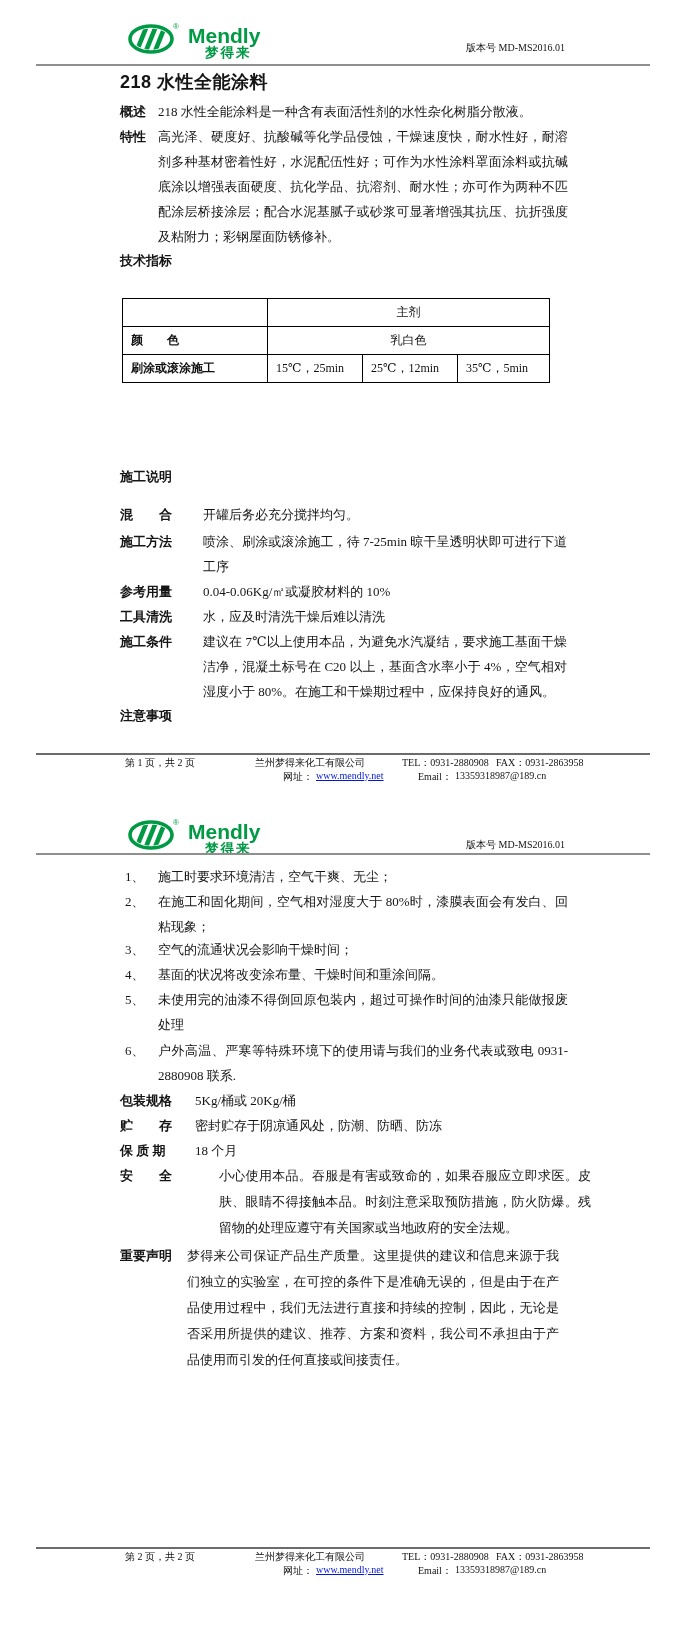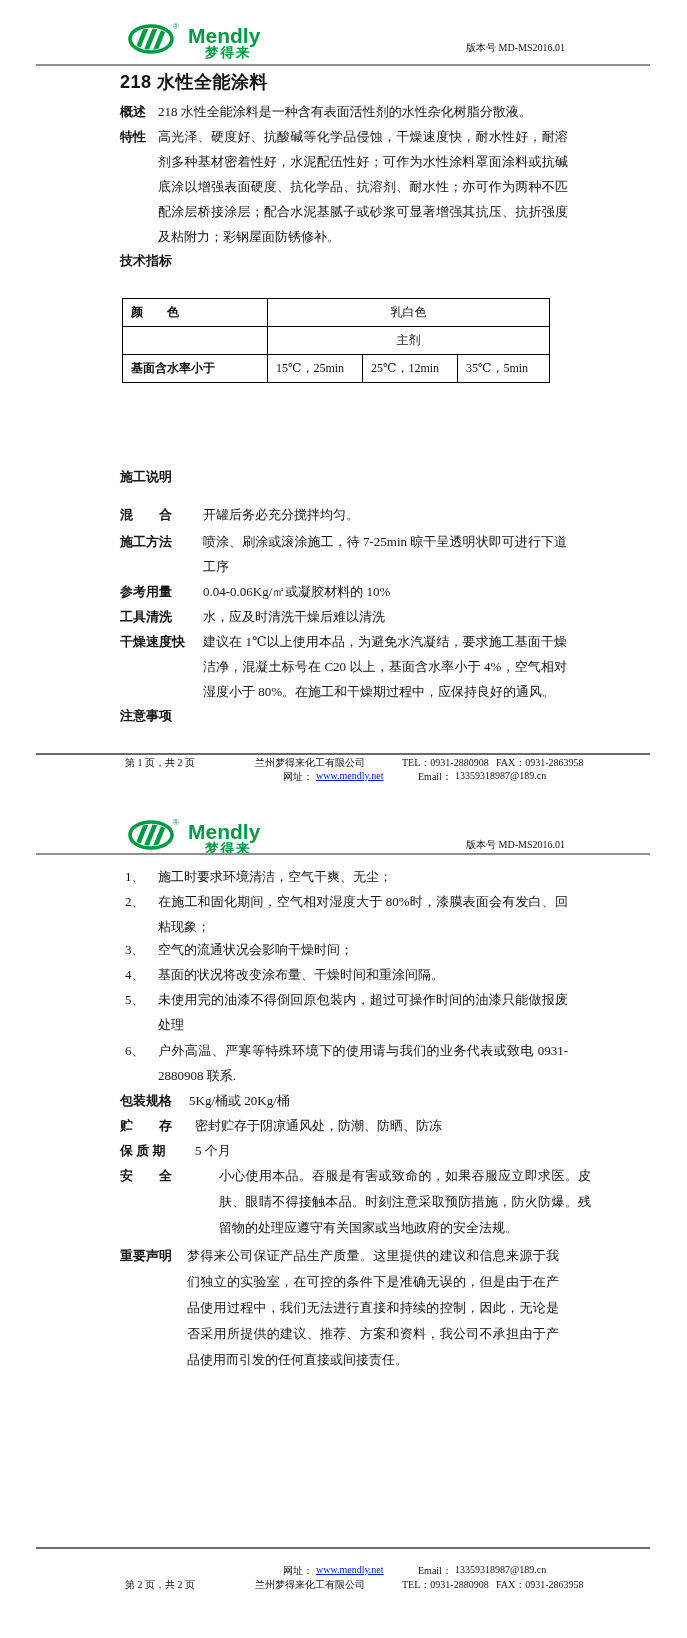--- a/index.html
+++ b/index.html
@@ -72,29 +72,29 @@
 
     <table class="spec">
       <colgroup>
           <col style="width:145px">
           <col style="width:95px">
           <col style="width:95px">
           <col style="width:92px">
         </colgroup>
       <tbody>
           <tr class="r28">
+        <td></td>
+        <td class="c" colspan="3">主剂</td>
+      </tr>
+      <tr class="r28">
         <td class="lab">颜　　色</td>
         <td class="c" colspan="3">乳白色</td>
       </tr>
       <tr class="r28">
-        <td></td>
-        <td class="c" colspan="3">主剂</td>
-      </tr>
-      <tr class="r28">
-        <td class="lab">基面含水率小于</td>
+        <td class="lab">刷涂或滚涂施工</td>
         <td>15℃，25min</td>
         <td>25℃，12min</td>
         <td>35℃，5min</td>
       </tr>
     </tbody>
       </table>
 
     <div class="abs sect" style="left:120px;top:468px;">施工说明</div>
 
     <div class="abs" style="left:0;top:502px;width:687px;">
@@ -107,22 +107,22 @@
     </div>
     <div class="abs" style="left:0;top:579px;width:687px;">
       <span class="abs lbl" style="left:120px;line-height:25px;">参考用量</span>
       <div class="abs bodytext" style="left:203px;width:364px;">0.04-0.06Kg/㎡或凝胶材料的 10%</div>
     </div>
     <div class="abs" style="left:0;top:604px;width:687px;">
       <span class="abs lbl" style="left:120px;line-height:25px;">工具清洗</span>
       <div class="abs bodytext" style="left:203px;width:364px;">水，应及时清洗干燥后难以清洗</div>
     </div>
     <div class="abs" style="left:0;top:629px;width:687px;">
-      <span class="abs lbl" style="left:120px;line-height:25px;">干燥速度快</span>
-      <div class="abs bodytext" style="left:203px;width:364px;">建议在 1℃以上使用本品，为避免水汽凝结，要求施工基面干燥洁净，混凝土标号在 C20 以上，基面含水率小于 4%，空气相对湿度小于 80%。在施工和干燥期过程中，应保持良好的通风。</div>
+      <span class="abs lbl" style="left:120px;line-height:25px;">施工条件</span>
+      <div class="abs bodytext" style="left:203px;width:364px;">建议在 7℃以上使用本品，为避免水汽凝结，要求施工基面干燥洁净，混凝土标号在 C20 以上，基面含水率小于 4%，空气相对湿度小于 80%。在施工和干燥期过程中，应保持良好的通风。</div>
     </div>
 
     <div class="abs sect" style="left:120px;top:707px;">注意事项</div>
 
     <div class="hrule frule" style="top:753px;"></div>
     <div class="abs foot" style="left:0;top:756px;width:687px;height:14px;">
       <span class="abs" style="left:125px;">第 1 页，共 2 页</span>
       <span class="abs" style="left:255px;">兰州梦得来化工有限公司</span>
       <span class="abs" style="left:402px;">TEL：0931-2880908</span>
       <span class="abs" style="left:496px;">FAX：0931-2863958</span>
@@ -180,41 +180,41 @@
       <span class="abs num" style="left:125px;line-height:25px;">5、</span>
       <div class="abs bodytext" style="left:158px;width:410px;">未使用完的油漆不得倒回原包装内，超过可操作时间的油漆只能做报废处理</div>
     </div>
     <div class="abs" style="left:0;top:1038px;width:687px;">
       <span class="abs num" style="left:125px;line-height:25px;">6、</span>
       <div class="abs bodytext" style="left:158px;width:410px;">户外高温、严寒等特殊环境下的使用请与我们的业务代表或致电 0931-2880908 联系.</div>
     </div>
 
     <div class="abs" style="left:0;top:1088px;width:687px;">
       <span class="abs lbl" style="left:120px;line-height:26px;">包装规格</span>
-      <div class="abs bodytext lh26" style="left:189px;width:372px;">5Kg/桶或 20Kg/桶</div>
+      <div class="abs bodytext lh26" style="left:195px;width:372px;">5Kg/桶或 20Kg/桶</div>
     </div>
     <div class="abs" style="left:0;top:1113px;width:687px;">
       <span class="abs lbl" style="left:120px;line-height:26px;">贮　　存</span>
       <div class="abs bodytext lh26" style="left:195px;width:372px;">密封贮存于阴凉通风处，防潮、防晒、防冻</div>
     </div>
     <div class="abs" style="left:0;top:1138px;width:687px;">
       <span class="abs lbl" style="left:120px;line-height:26px;">保 质 期</span>
-      <div class="abs bodytext lh26" style="left:195px;width:372px;">5 个月</div>
+      <div class="abs bodytext lh26" style="left:195px;width:372px;">18 个月</div>
     </div>
     <div class="abs" style="left:0;top:1163px;width:687px;">
       <span class="abs lbl" style="left:120px;line-height:26px;">安　　全</span>
       <div class="abs bodytext lh26" style="left:195px;width:372px;margin-left:24px;">小心使用本品。吞服是有害或致命的，如果吞服应立即求医。皮肤、眼睛不得接触本品。时刻注意采取预防措施，防火防爆。残留物的处理应遵守有关国家或当地政府的安全法规。</div>
     </div>
     <div class="abs" style="left:0;top:1243px;width:687px;">
       <span class="abs lbl" style="left:120px;line-height:26px;">重要声明</span>
       <div class="abs bodytext lh26" style="left:187px;width:372px;">梦得来公司保证产品生产质量。这里提供的建议和信息来源于我们独立的实验室，在可控的条件下是准确无误的，但是由于在产品使用过程中，我们无法进行直接和持续的控制，因此，无论是否采用所提供的建议、推荐、方案和资料，我公司不承担由于产品使用而引发的任何直接或间接责任。</div>
     </div>
 
     <div class="hrule frule" style="top:1547px;"></div>
-    <div class="abs foot" style="left:0;top:1550px;width:687px;height:14px;margin-top:28px;">
+    <div class="abs foot" style="left:0;top:1550px;width:687px;height:14px;">
       <span class="abs" style="left:125px;">第 2 页，共 2 页</span>
       <span class="abs" style="left:255px;">兰州梦得来化工有限公司</span>
       <span class="abs" style="left:402px;">TEL：0931-2880908</span>
       <span class="abs" style="left:496px;">FAX：0931-2863958</span>
     </div>
     <div class="abs foot" style="left:0;top:1564px;width:687px;height:14px;">
       <span class="abs" style="left:283px;">网址：</span>
       <a class="abs" style="left:316px;" href="#">www.mendly.net</a>
       <span class="abs" style="left:418px;">Email：</span>
       <span class="abs" style="left:455px;">13359318987@189.cn</span>

